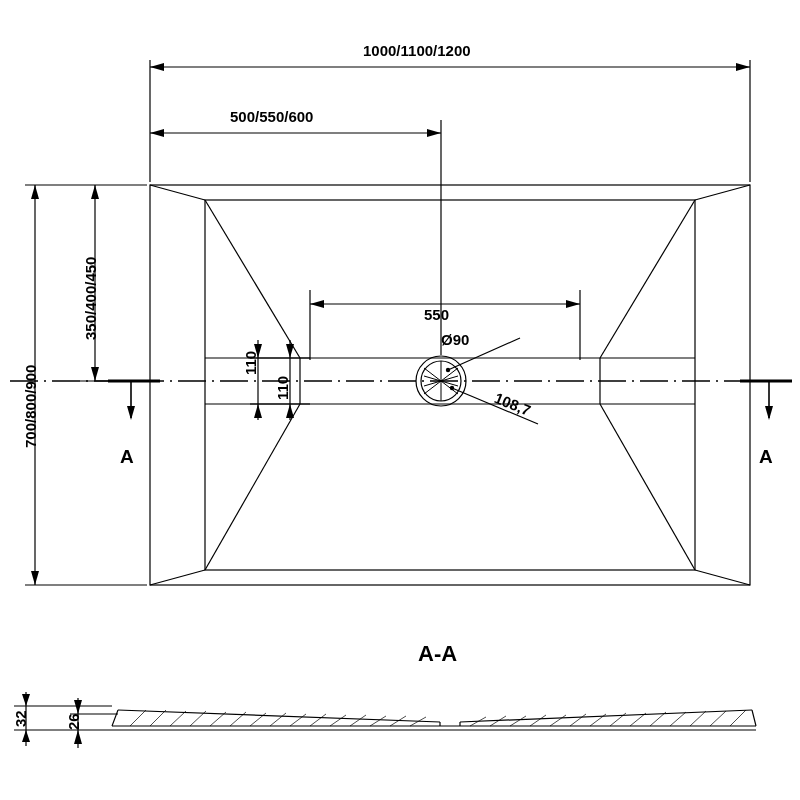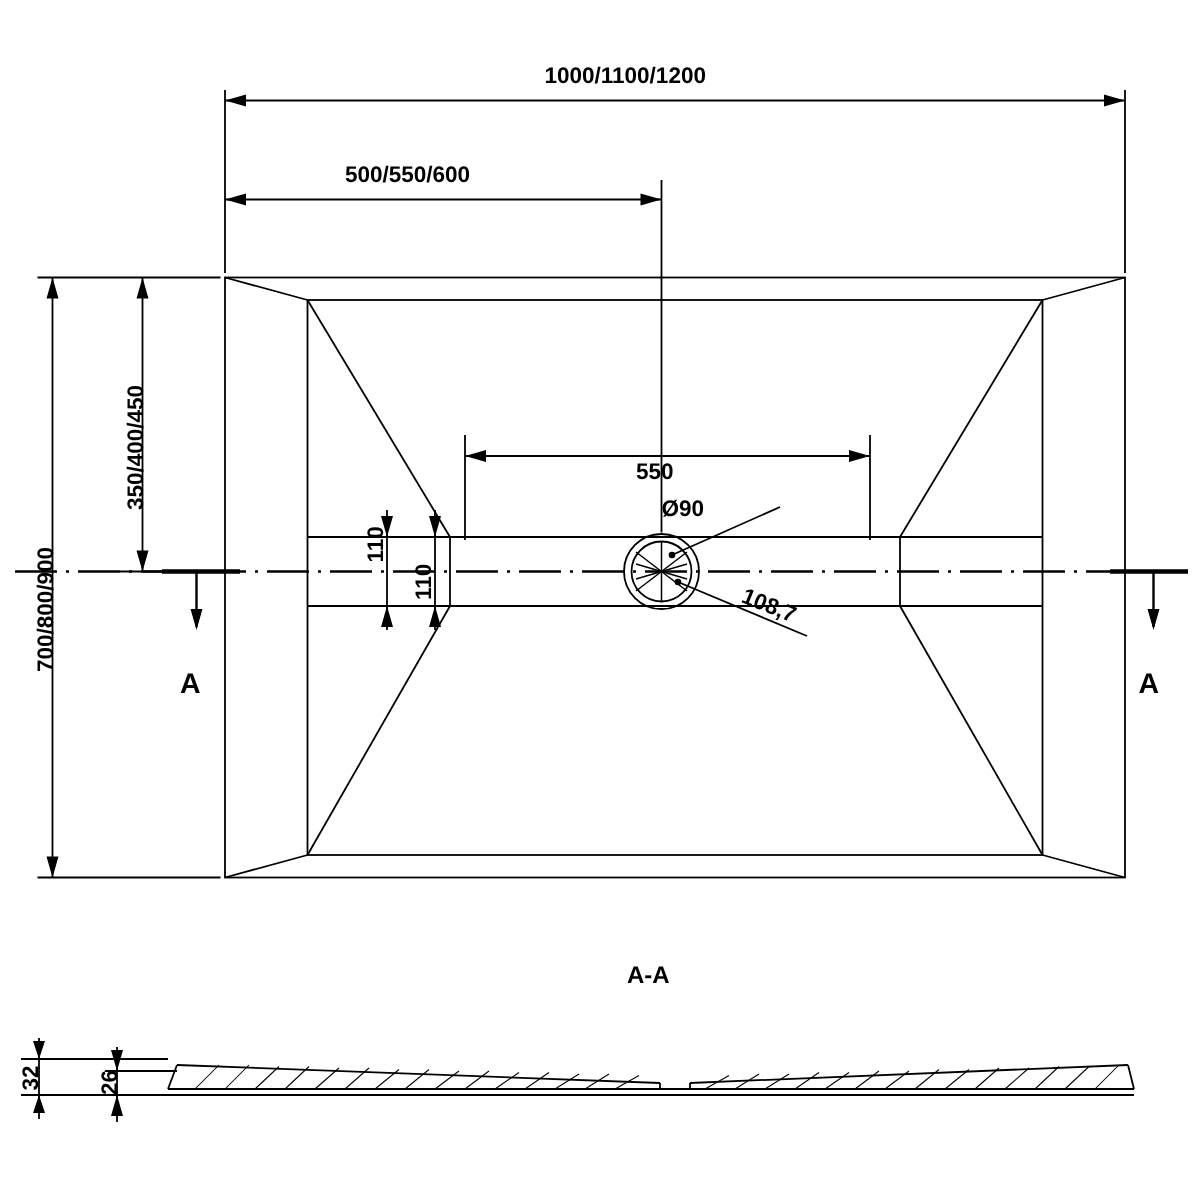--- a/index.html
+++ b/index.html
@@ -190,19 +190,19 @@
   <div class="txt b vert" style="left:275px;top:400px;transform:rotate(-90deg);">110</div>
 
   <div class="txt b" style="left:441px;top:332px;">Ø90</div>
 
   <div class="txt b" style="left:498px;top:390px;transform:rotate(22deg);transform-origin:left top;">108,7</div>
 
   <div class="txt b" style="left:120px;top:447px;font-size:19px;">A</div>
 
   <div class="txt b" style="left:759px;top:447px;font-size:19px;">A</div>
 
-  <div class="txt b" style="left:418px;top:643px;font-size:16px;">A-A</div>
+  <div class="txt b" style="left:418px;top:643px;font-size:22px;">A-A</div>
 
   <div class="txt b vert" style="left:13px;top:727px;transform:rotate(-90deg);">32</div>
 
   <div class="txt b vert" style="left:66px;top:730px;transform:rotate(-90deg);">26</div>
 
 </div>
 
 </body></html>

